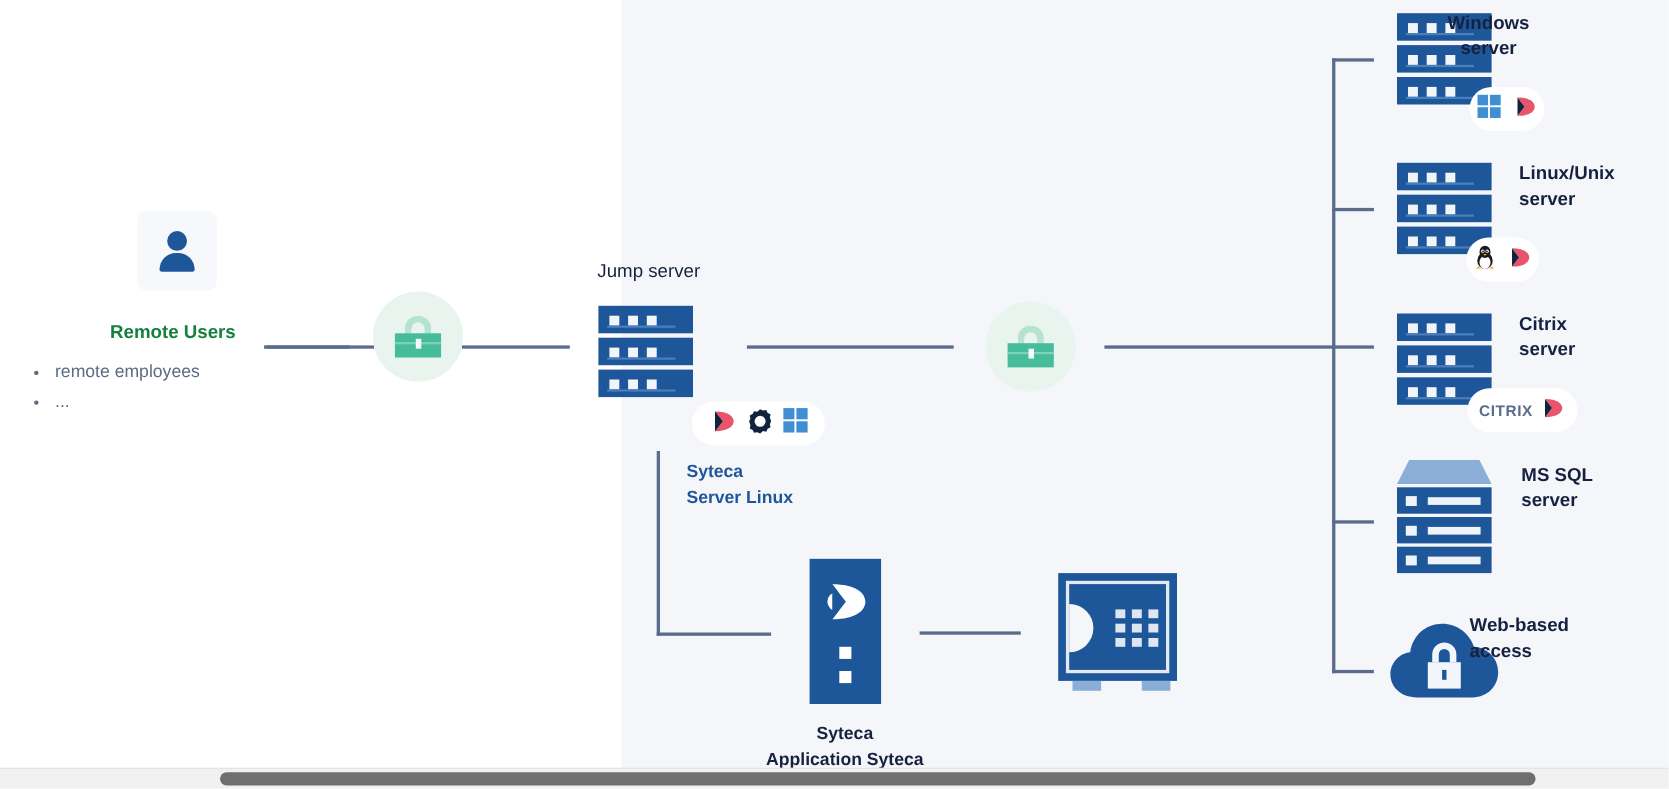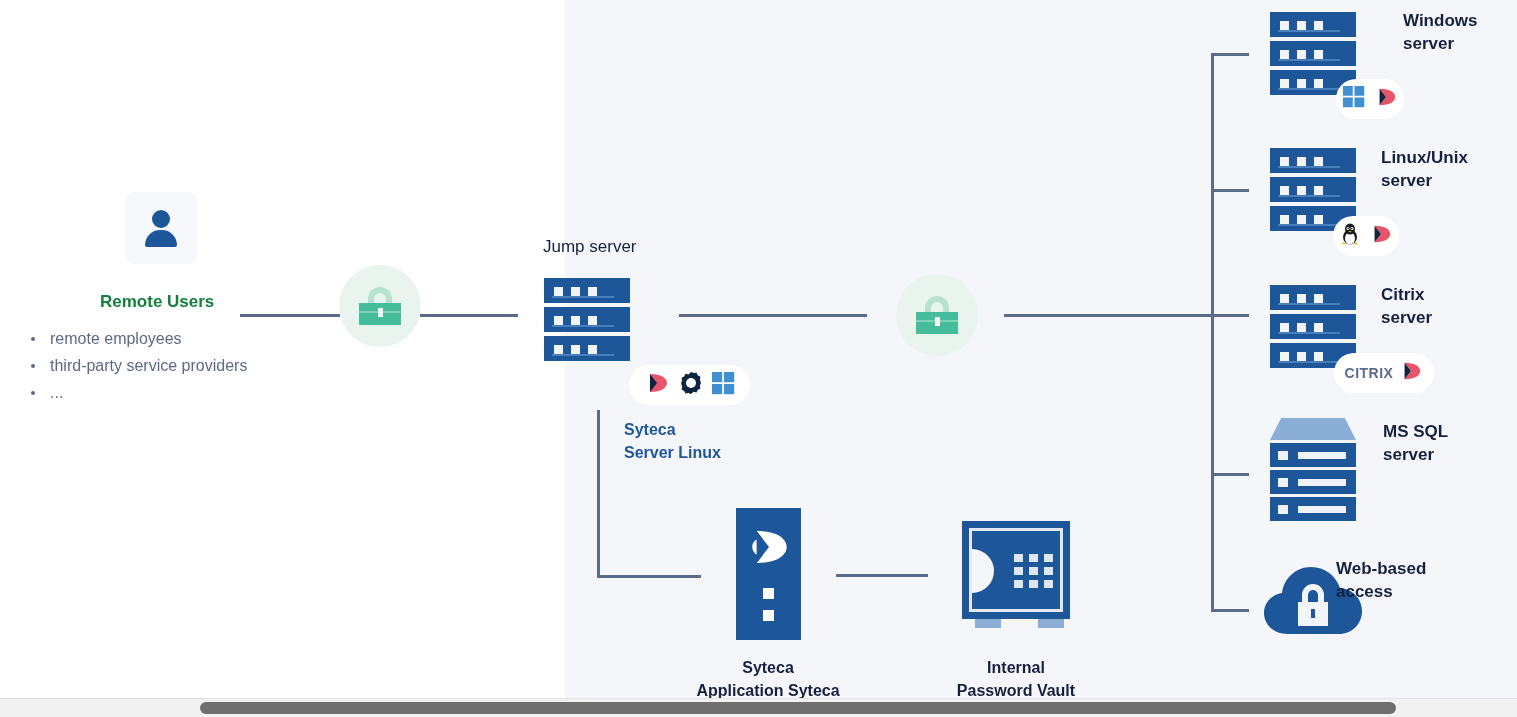--- a/index.html
+++ b/index.html
@@ -93,21 +93,20 @@
   <div class="user-card">
     <div class="user-glyph">
       <div class="head"></div>
         <div class="torso"></div>
     </div>
   </div>
   <div class="ru-title">Remote Users</div>
   <div class="ru-underline"></div>
   <ul class="ru-list">
     <li>remote employees</li>
-    <li>third-party service providers</li>
     <li>...</li>
   </ul>
 
   <div class="hline" style="left:240px; top:314px; width:100px;"></div>
   <div class="lock-node" style="left:339px; top:265px;">
     <div class="lock">
       <div class="shackle"></div>
         <div class="body"></div>
         <div class="band"></div>
         <div class="kh"></div>
@@ -222,21 +221,21 @@
         <rect x="12" y="12" width="10.2" height="10.2" fill="#3f8fd2"></rect>
       </svg>
     </span>
     <span class="ico">
       <svg width="24" height="24" viewBox="0 0 26 26">
         <path d="M6 4 C18 4 23 8.5 23 13 C23 17.5 18 22 6 22 L13 13 Z" fill="#e8556a"></path>
         <path d="M6 4 L6 22 L13 13 Z" fill="#10243f"></path>
       </svg>
     </span>
   </div>
-  <div class="node-label" style="left:1403px; top:10px;">
+  <div class="node-label" style="left:1316px; top:10px;text-align:center;">
     <span>Windows</span><br>
     <span>server</span>
   </div>
 
   <div class="rack" style="left:1270px; top:148px;">
     <div class="bar">
         <div class="leds">
           <i class="led"></i>
           <i class="led"></i>
           <i class="led"></i>
@@ -381,21 +380,17 @@
           <i></i>
           <i></i>
         <i></i>
           <i></i>
           <i></i>
       </div>
     </div>
   </div>
   <div class="vault-foot" style="left:975px;"></div>
   <div class="vault-foot" style="left:1038px;"></div>
-  <div class="center-label" style="left:886px; top:656px; width:260px;">
-    <span>Internal</span><br>
-    <span>Password Vault</span>
-  </div>
 
 </div>
 
 <div class="scroll-track"></div>
 <div class="scroll-thumb"></div>
 
 </body></html>

